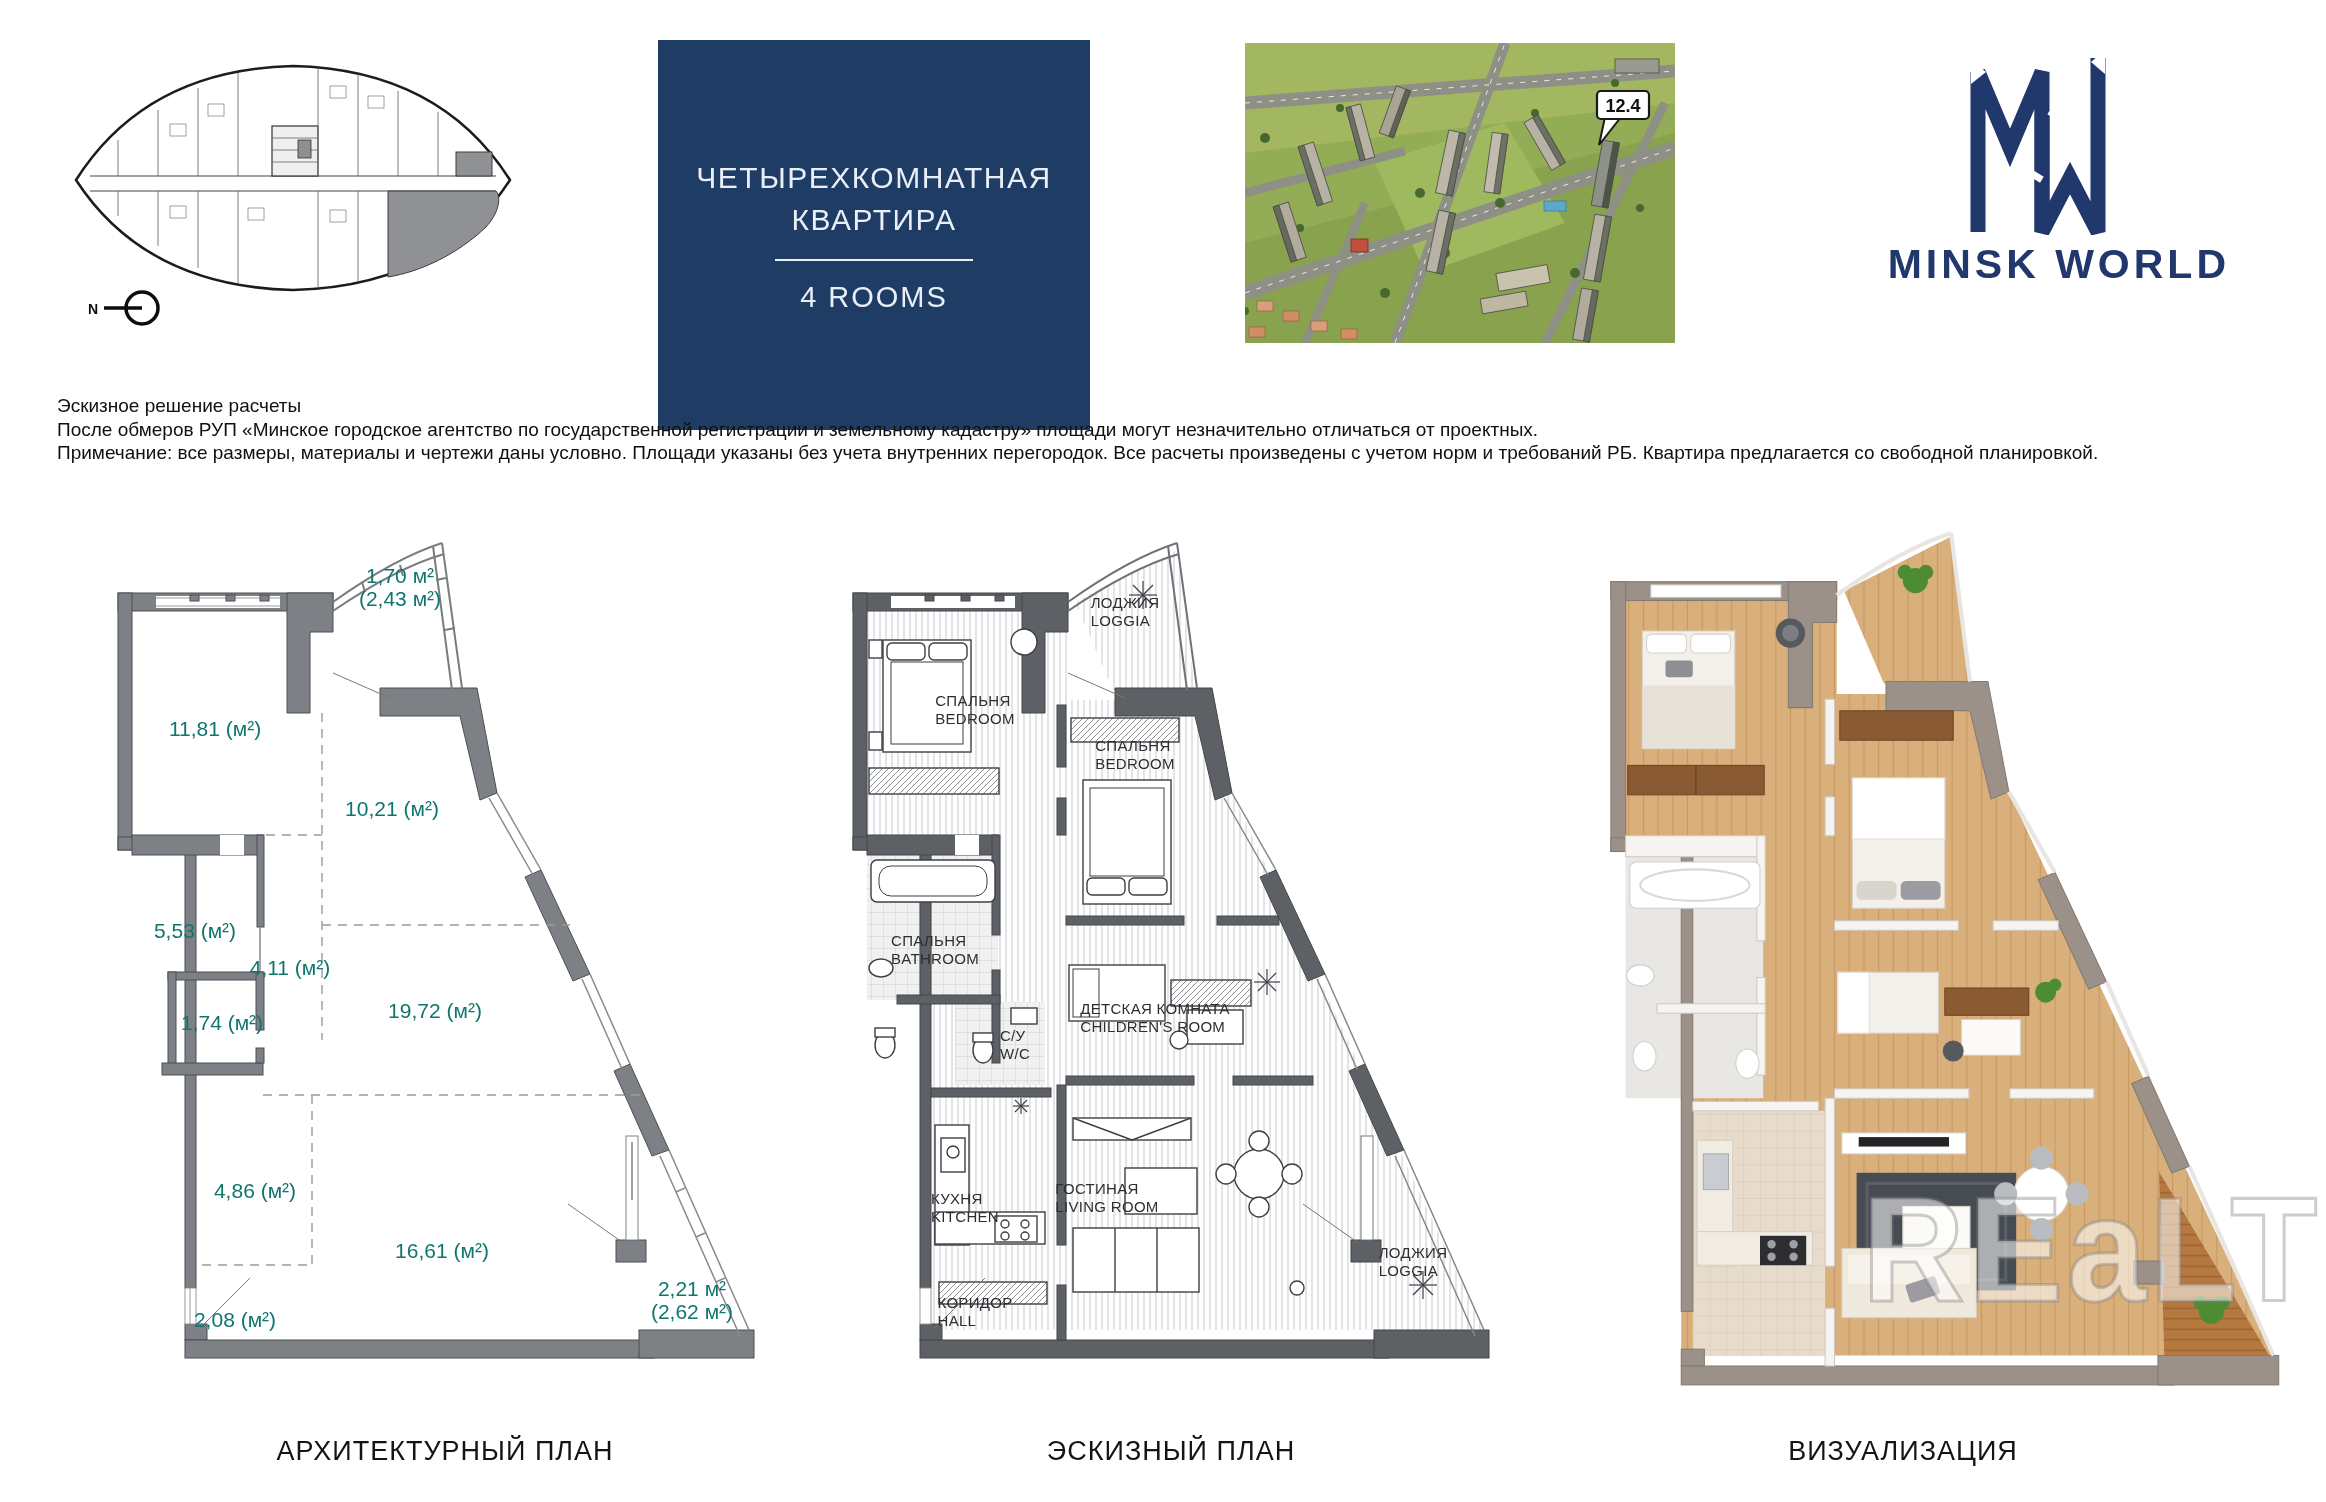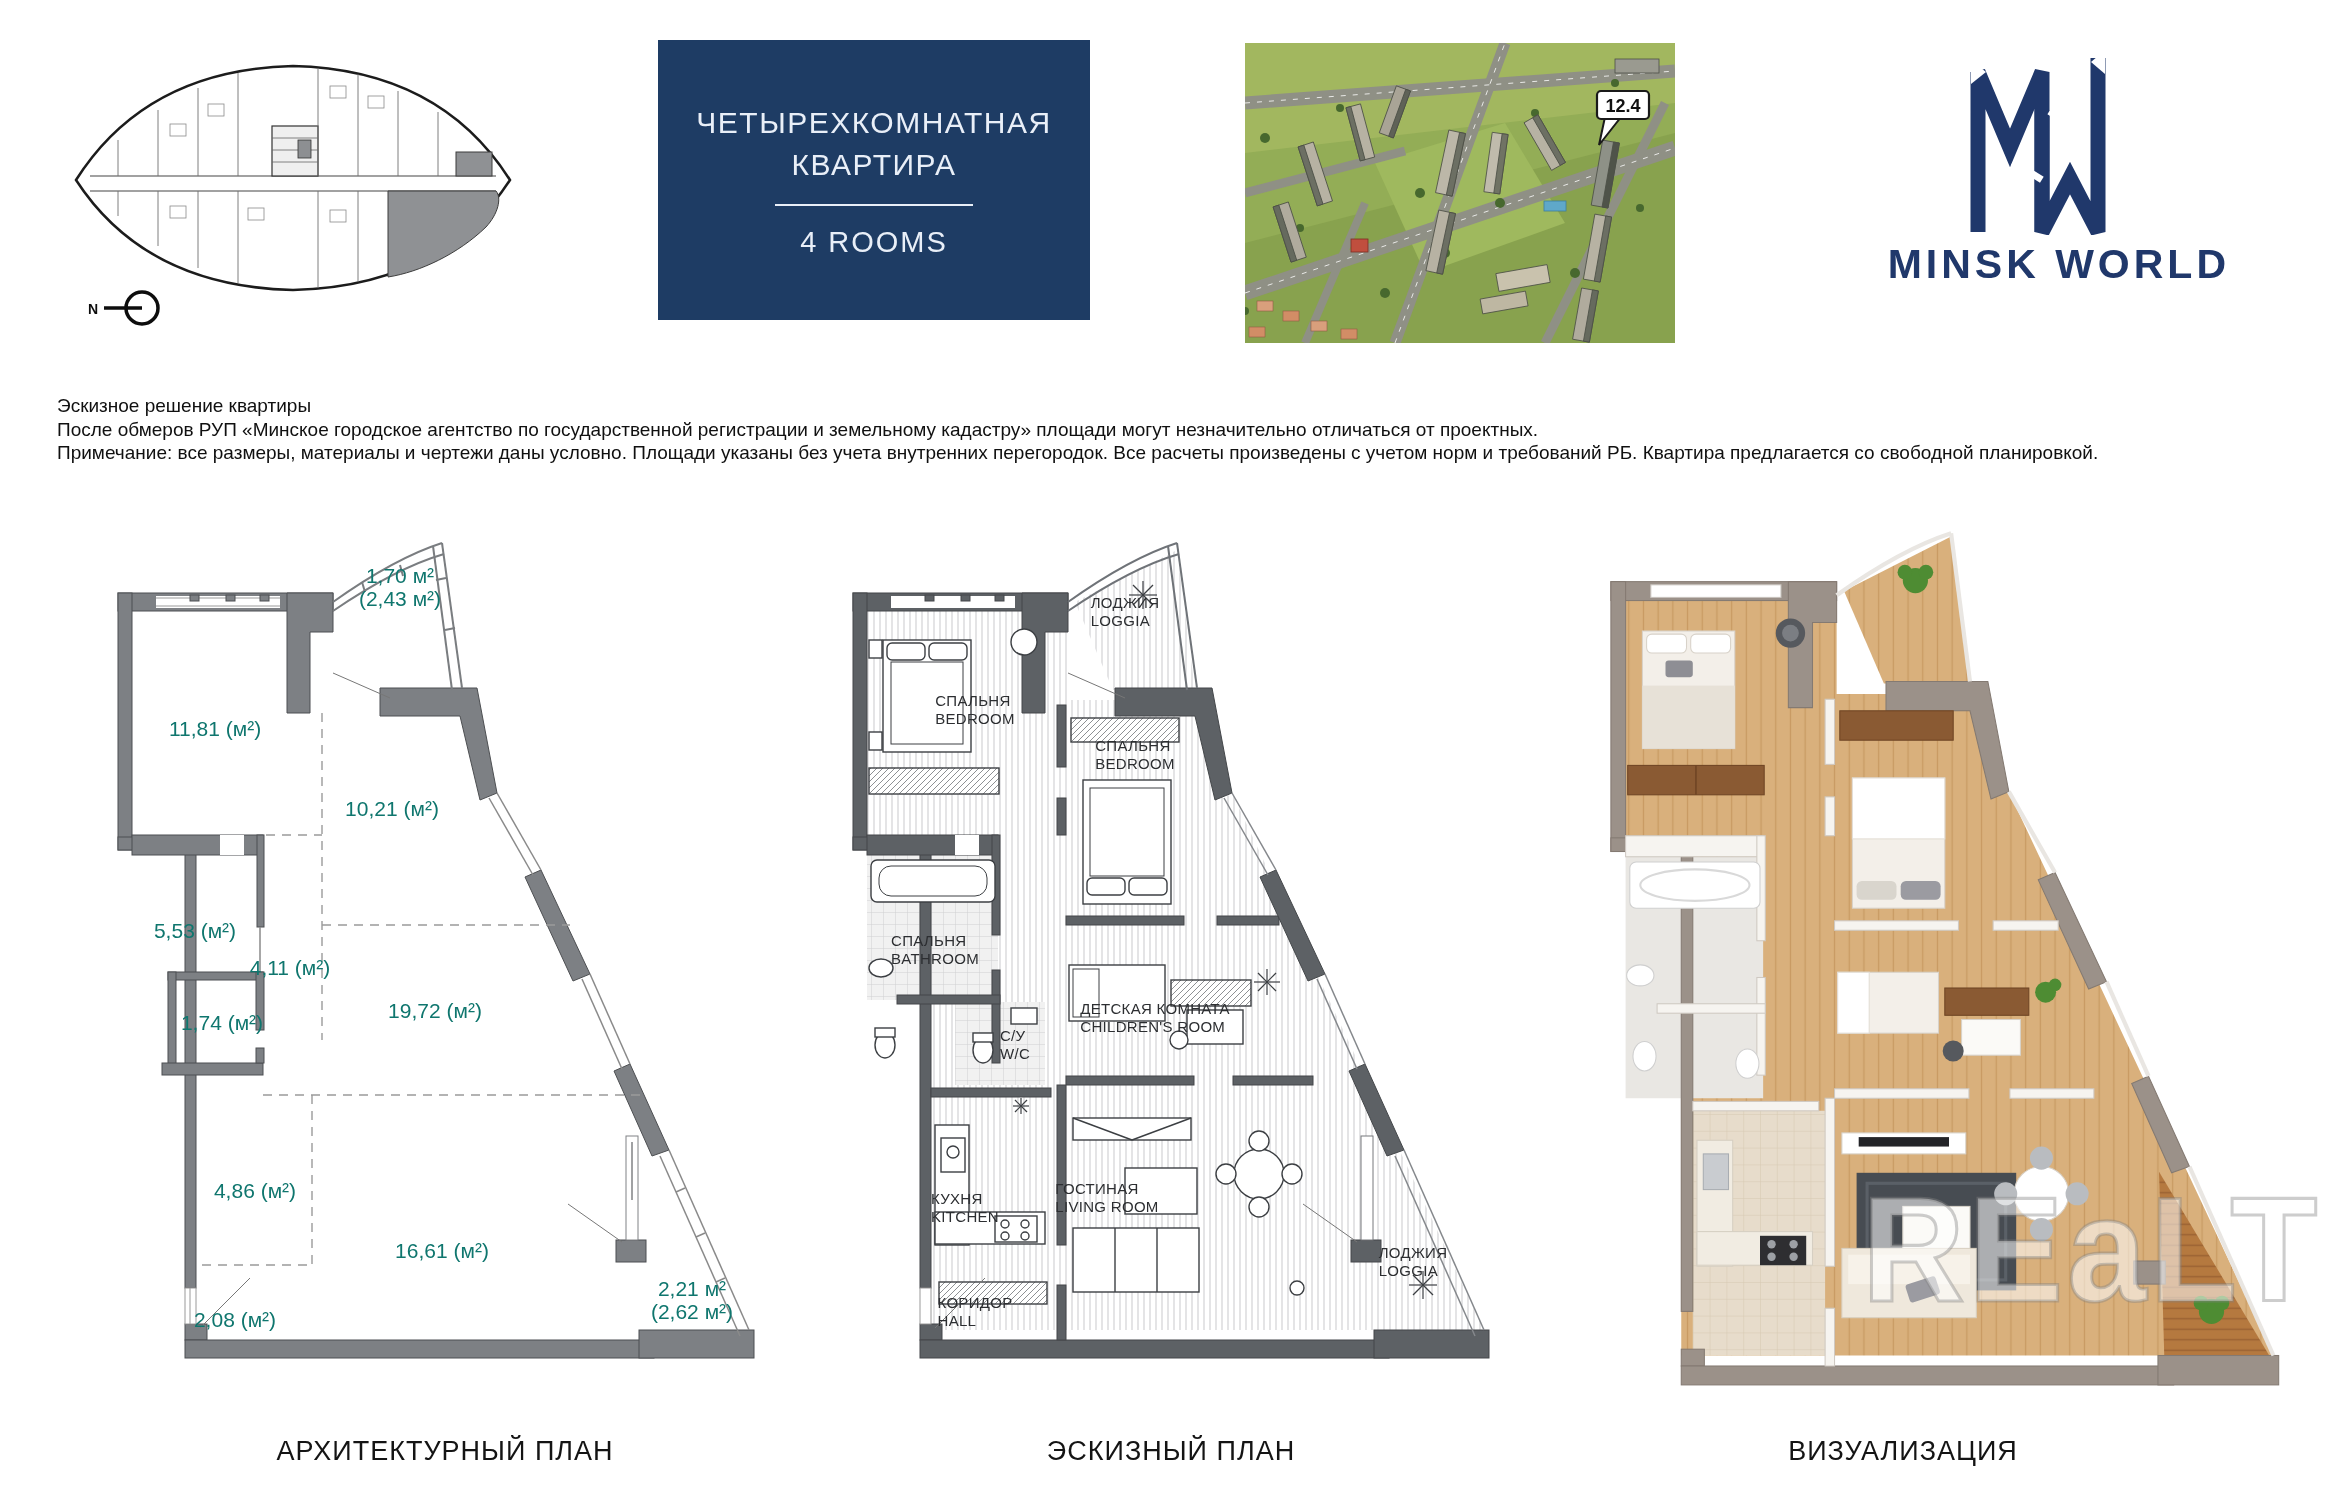--- a/index.html
+++ b/index.html
@@ -1,21 +1,21 @@
 <!DOCTYPE html>
 <html><head>
 <meta charset="utf-8">
 <style>
   html,body{margin:0;padding:0;background:#fff;}
   .page{position:relative;width:2326px;height:1502px;background:#fff;overflow:hidden;
         font-family:"Liberation Sans",sans-serif;color:#1b1b1b;}
   svg{display:block;}
   .abs{position:absolute;}
   
-  .title-box{position:absolute;left:658px;top:40px;width:432px;height:280px;background:#1e3c64;
+  .title-box{position:absolute;left:658px;top:40px;width:432px;height:390px;background:#1e3c64;
              display:flex;flex-direction:column;align-items:center;justify-content:center;}
   .title-line{color:#e9eff8;font-size:30px;letter-spacing:1.5px;font-weight:400;line-height:42px;}
   .title-divider{width:198px;height:2px;background:#e9eff8;margin:18px 0 20px 0;}
   .title-sub{color:#e9eff8;font-size:29px;letter-spacing:2px;}
   .brand{position:absolute;left:1830px;top:50px;width:400px;height:250px;text-align:right;}
   .brand-text{margin-top:6px;font-size:41px;font-weight:700;letter-spacing:4px;color:#20386b;}
   
   .disclaimer{position:absolute;left:57px;top:394px;width:2218px;font-size:19px;line-height:23.5px;color:#101010;}
   
   .area-label{position:absolute;transform:translate(-50%,-50%);font-size:21px;line-height:23px;
@@ -202,21 +202,21 @@
         <rect x="200" y="58" width="34" height="7"></rect>
         <rect x="196" y="120" width="34" height="7"></rect>
       </g>
       <polygon points="141,10 156,22 141,34" fill="#ffffff"></polygon>
       <polygon points="275,0 261,12 275,24" fill="#ffffff"></polygon>
     </svg>
     <div class="brand-text">MINSK WORLD</div>
   </div>
 
   <div class="disclaimer">
-    <div>Эскизное решение квартиры</div>
+    <div>Эскизное решение расчеты</div>
     <div>После обмеров РУП «Минское городское агентство по государственной регистрации и земельному кадастру» площади могут незначительно отличаться от проектных.</div>
     <div>Примечание: все размеры, материалы и чертежи даны условно. Площади указаны без учета внутренних перегородок. Все расчеты произведены с учетом норм и требований РБ. Квартира предлагается со свободной планировкой.</div>
   </div>
 
   <svg class="abs" style="left:100px;top:540px" width="660" height="845" viewBox="0 0 660 845">
     <g fill="#7d8084" stroke="#4d4f52" stroke-width="1">
 
       <rect x="18" y="53" width="215" height="18"></rect>
       <rect x="56" y="56" width="124" height="12" fill="#ffffff" stroke="none"></rect>
       <line x1="56" y1="58" x2="180" y2="58" stroke="#9a9a9a" stroke-width="1"></line>

